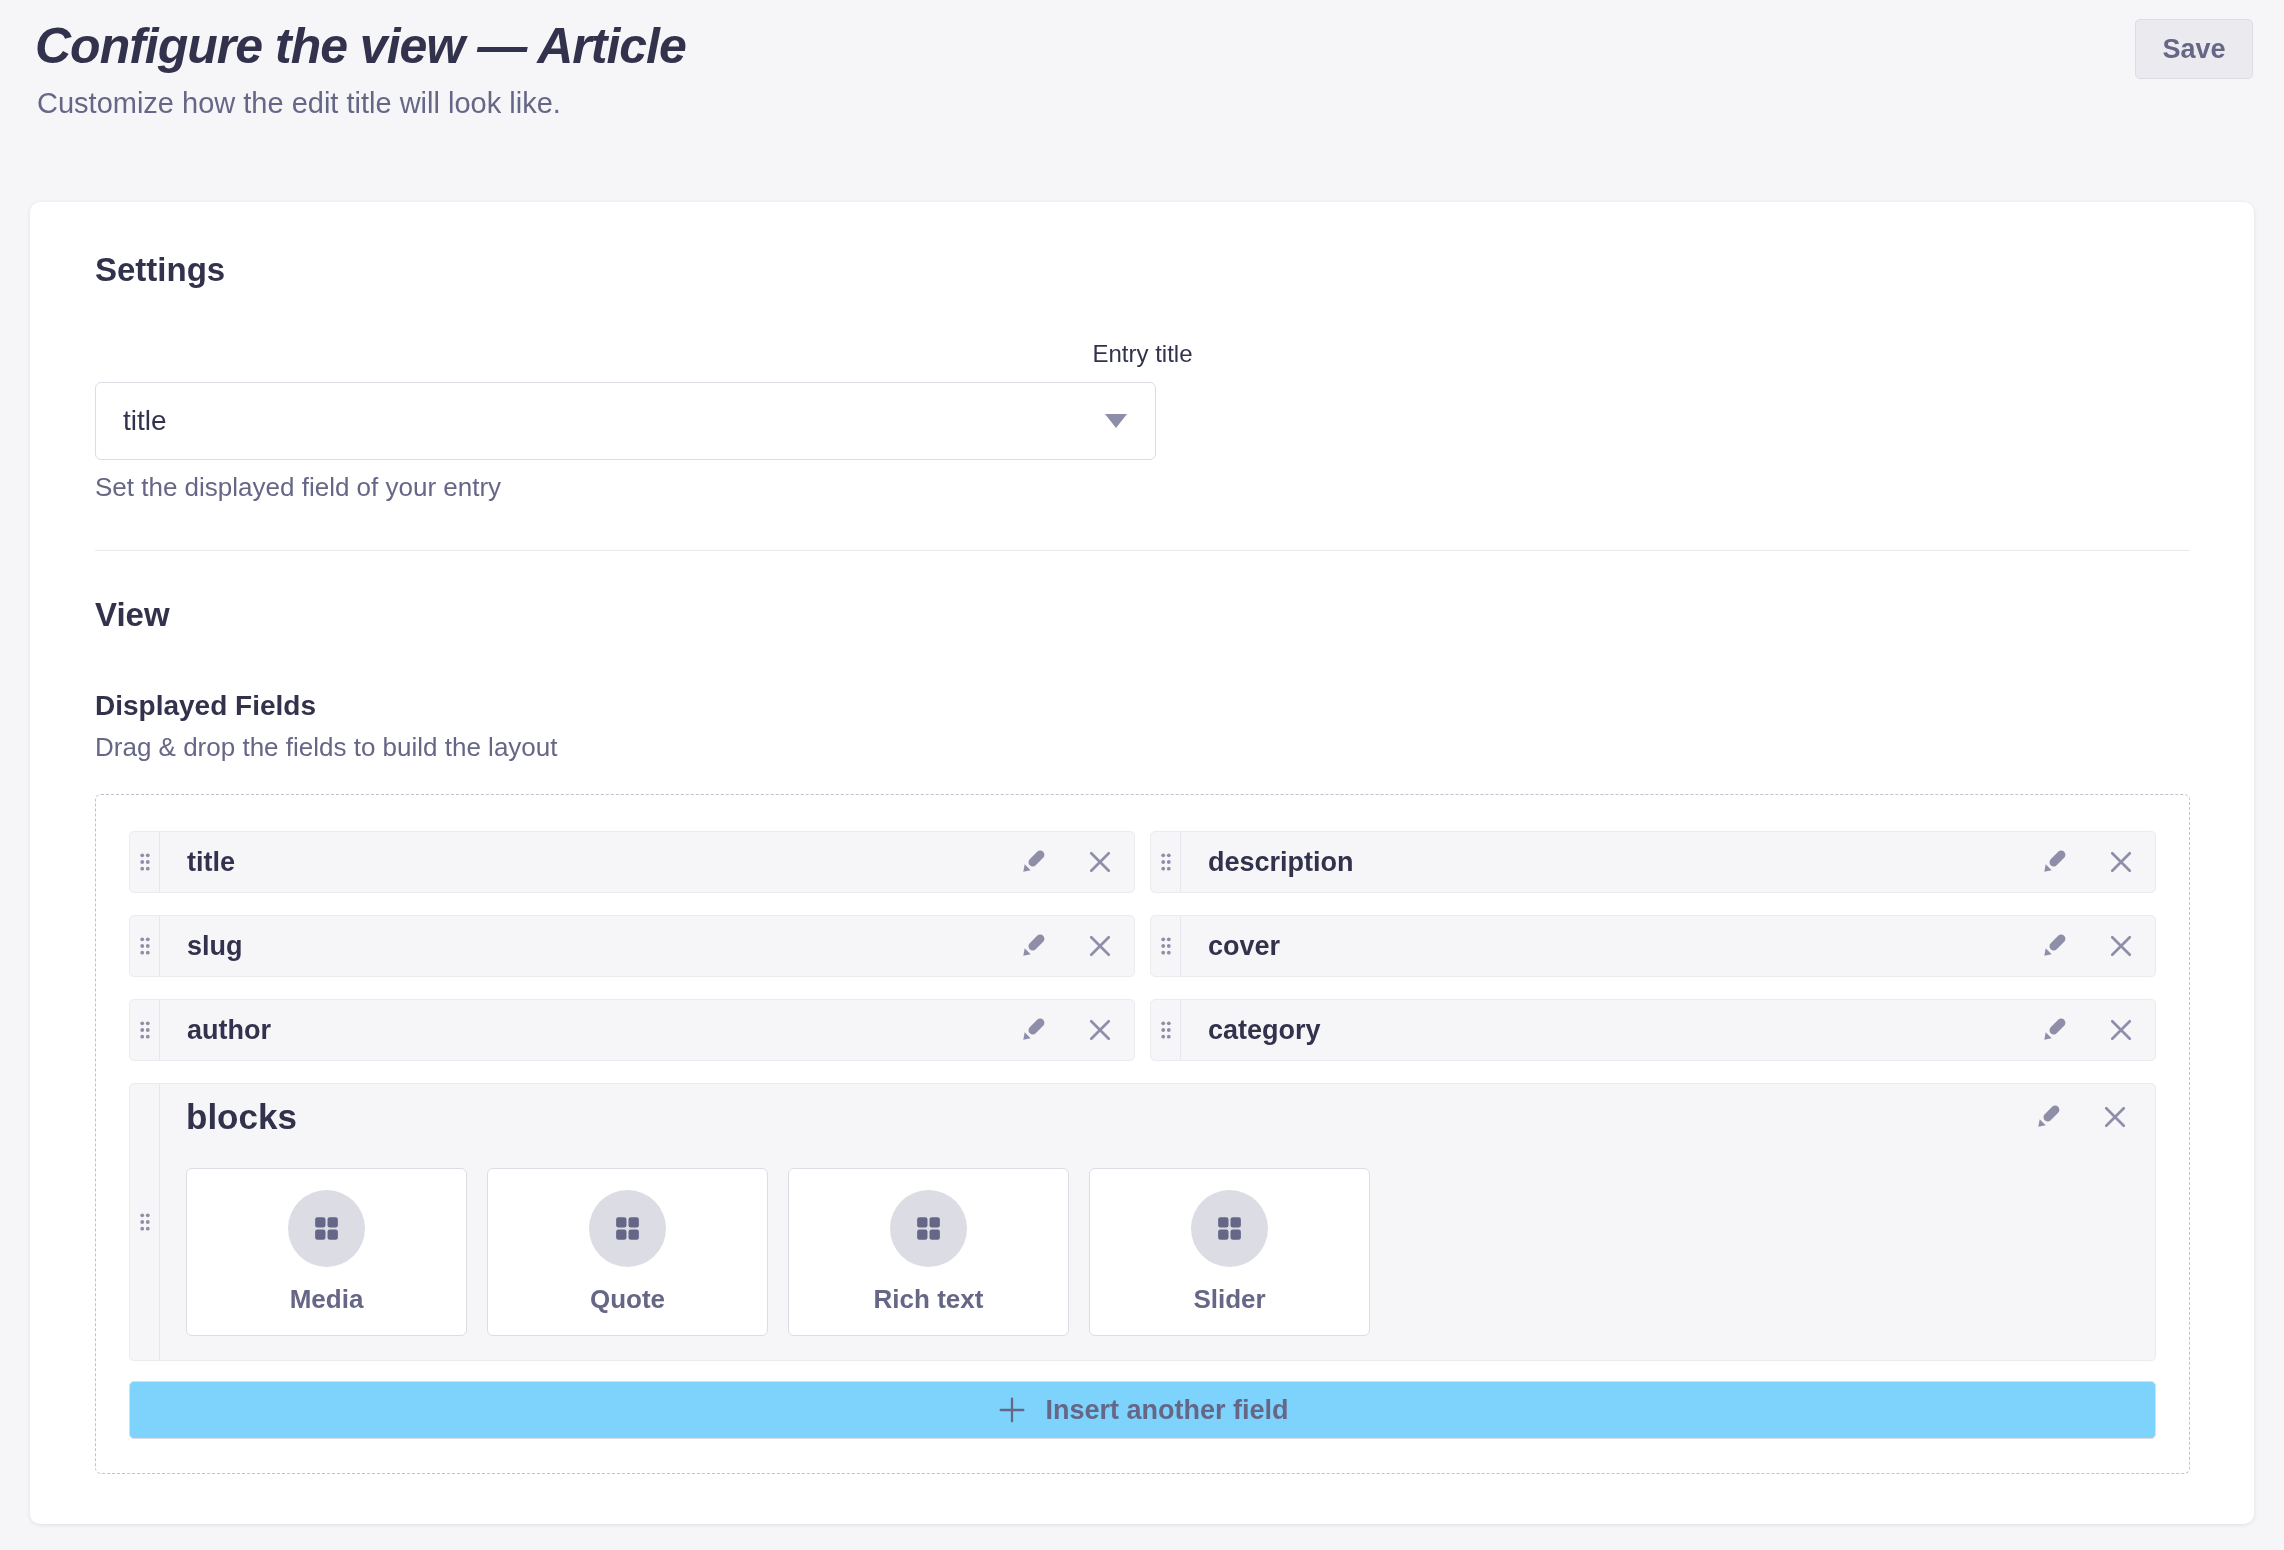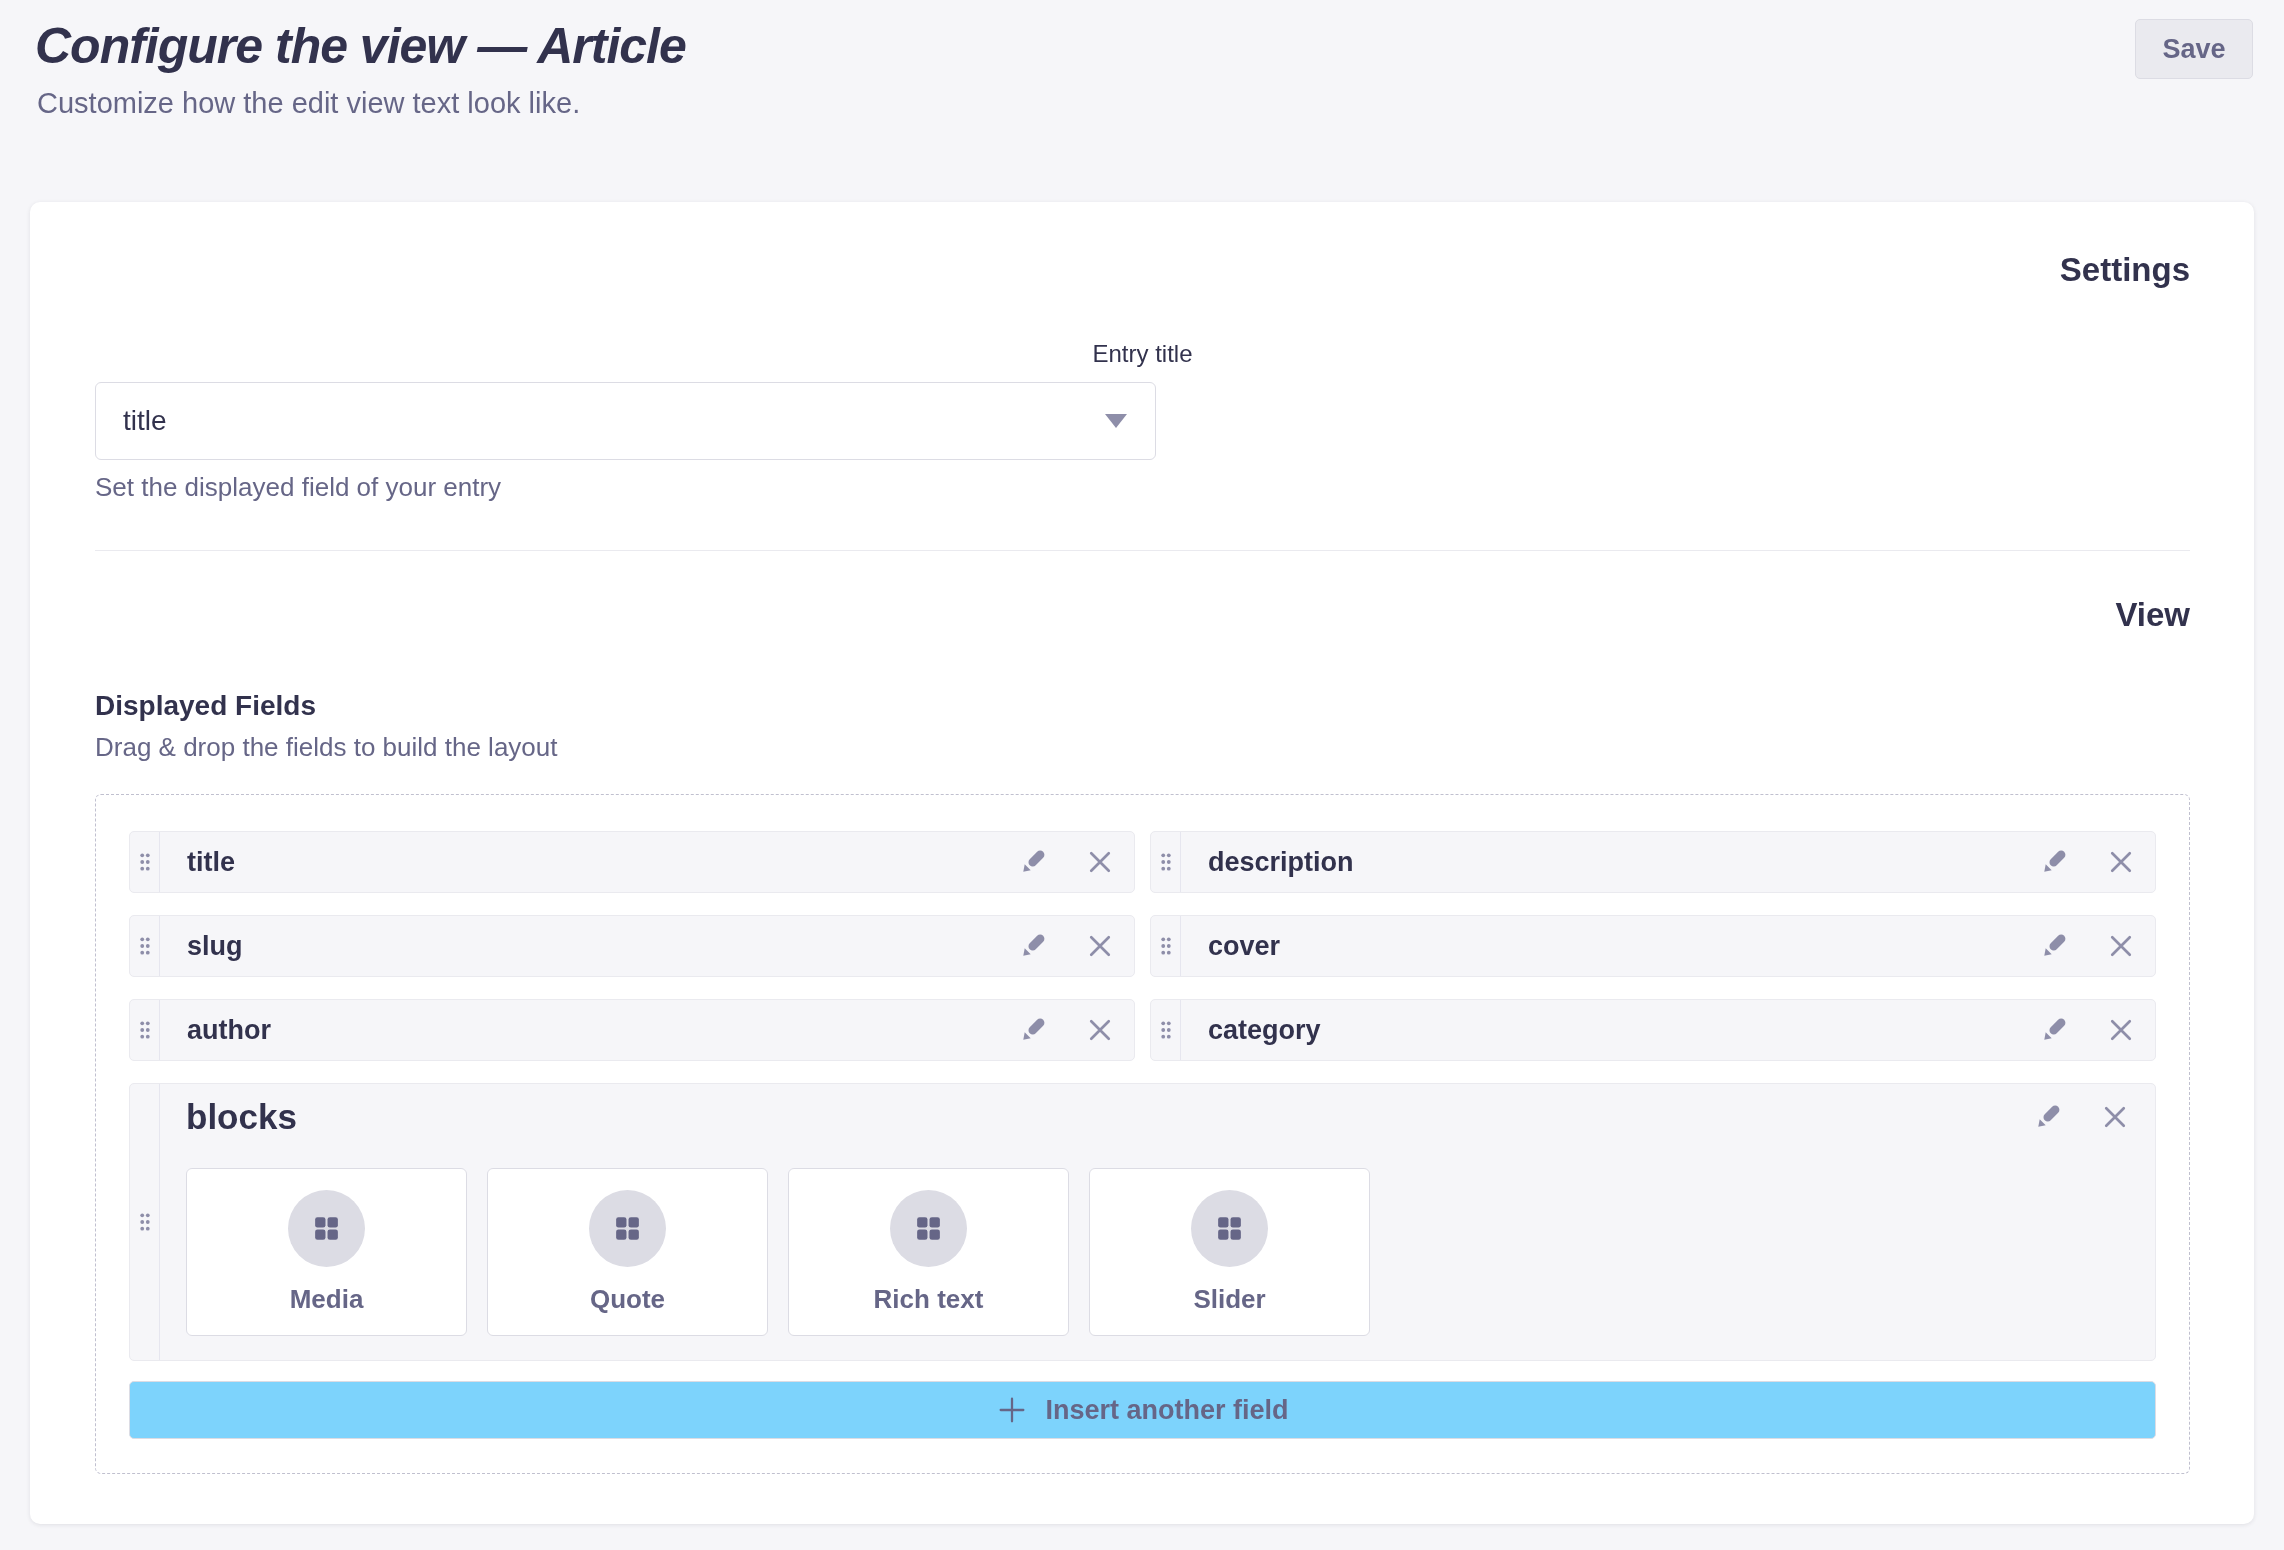--- a/index.html
+++ b/index.html
@@ -30,21 +30,21 @@
   }
 
   
   .card {
     margin: 0 30px; background: #ffffff; border-radius: 10px;
     box-shadow: 0 1px 4px rgba(33,33,52,0.10);
     padding: 48px 64px 50px 65px;
     min-height: 1322px;
   }
 
-  .section-heading { margin: 0; font-size: 33px; line-height: 40px; font-weight: 600; color: #32324d; text-align: right; }
+  .section-heading { margin: 0; font-size: 33px; line-height: 40px; font-weight: 600; color: #32324d; }
 
   .field-group { margin-top: 50px; }
   .input-label { display: block; font-size: 24px; line-height: 28px; font-weight: 400; color: #32324d; margin-bottom: 14px; text-align: center; }
   .select-box {
     width: 1061px; height: 78px; background: #ffffff;
     border: 1px solid #dcdce4; border-radius: 6px;
     display: flex; align-items: center; padding: 0 28px 0 27px;
     cursor: pointer;
   }
   .select-value { font-size: 28px; color: #32324d; }
@@ -153,21 +153,21 @@
       <rect x="3.2" y="3.2" width="8" height="8" rx="1.8" fill="#666687"></rect>
       <rect x="12.8" y="3.2" width="8" height="8" rx="1.8" fill="#666687"></rect>
       <rect x="3.2" y="12.8" width="8" height="8" rx="1.8" fill="#666687"></rect>
       <rect x="12.8" y="12.8" width="8" height="8" rx="1.8" fill="#666687"></rect>
     </symbol>
   </defs>
 </svg>
 
 <div class="page-header">
   <h1 class="page-title">Configure the view — Article</h1>
-  <div class="page-subtitle">Customize how the edit view text look like.</div>
+  <div class="page-subtitle">Customize how the edit title will look like.</div>
   <button class="save-btn">Save</button>
 </div>
 
 <div class="card">
 
   <h2 class="section-heading">Settings</h2>
 
   <div class="field-group">
     <span class="input-label">Entry title</span>
     <div class="select-box">

